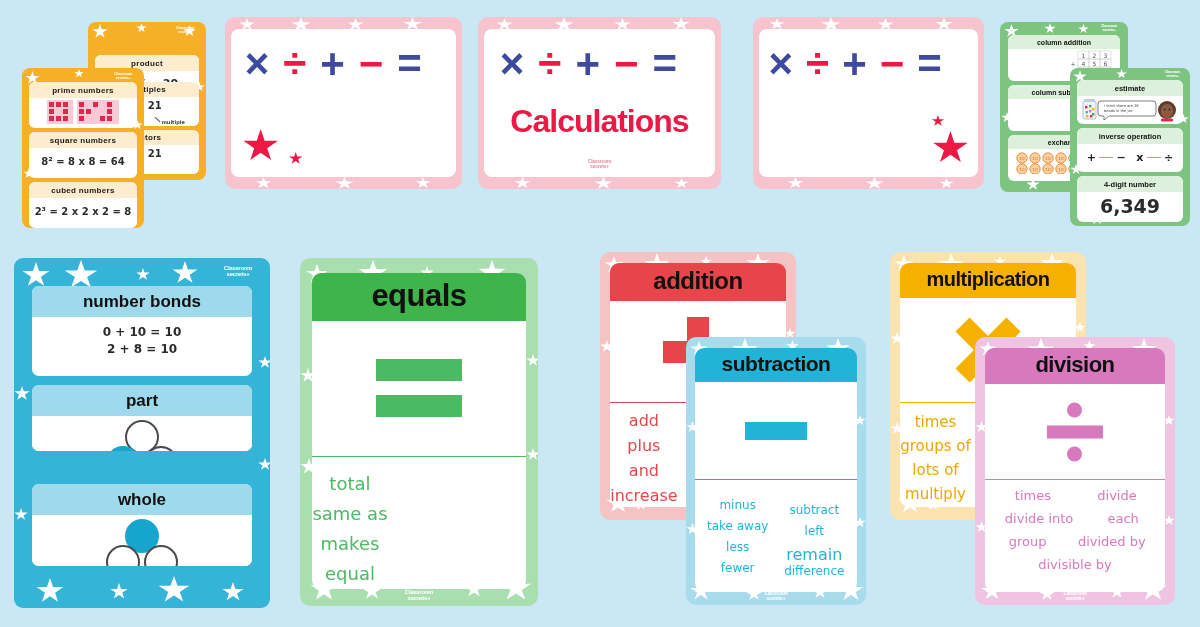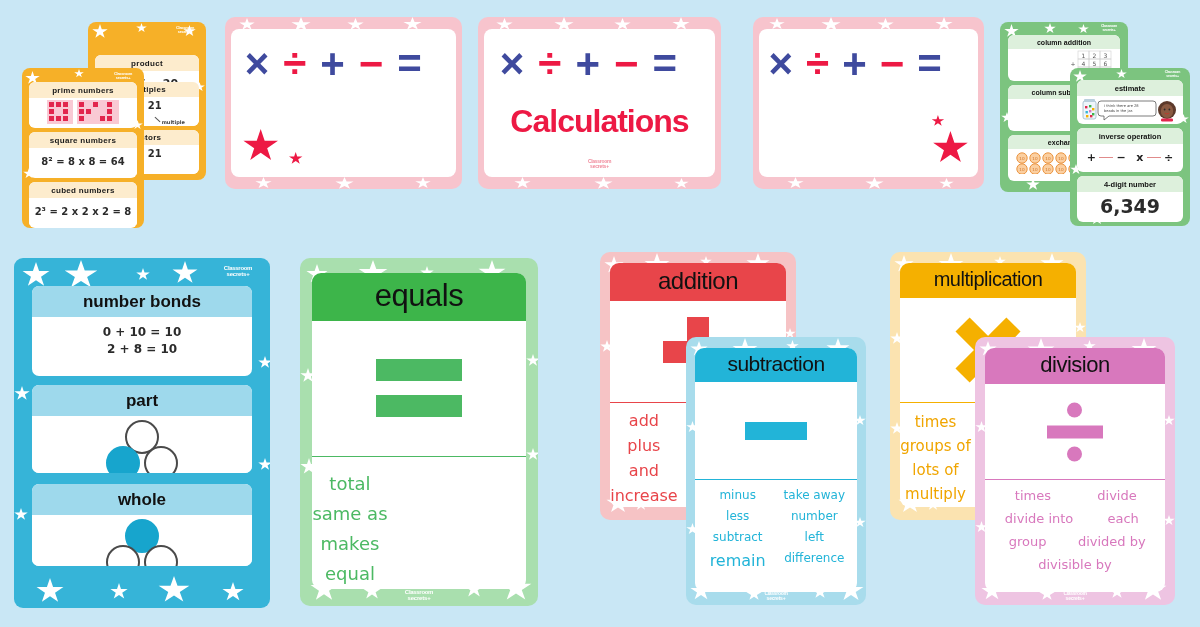--- a/index.html
+++ b/index.html
@@ -51,21 +51,21 @@
   .circ { width: 34px; height: 34px; border-radius: 50%; border: 2px solid #4a4a4a; background: #fff; position: absolute; }
   .circ.fill { background: #17a5cd; border-color: #17a5cd; }
   .link { position: absolute; background: #bdbdbd; height: 2px; transform-origin: left center; }
 
   
   .vposter { position: absolute; border-radius: 10px; overflow: hidden; }
   .vposter .vinner {
     position: absolute; left: 5.2%; top: 4.2%; width: 89.6%; height: 91%;
     background: #fff; border-radius: 9px; overflow: hidden; display: flex; flex-direction: column;
   }
-  .vhead { color: #111; font-weight: normal; text-align: center; letter-spacing: -.5px; }
+  .vhead { color: #111; font-weight: bold; text-align: center; letter-spacing: -.5px; }
   .vsym { flex: 1; position: relative; }
   .vwords { display: flex; flex-wrap: wrap; align-content: flex-start; justify-content: center; }
   .vword { font-family: "DejaVu Sans", sans-serif; text-align: center; }
 
   .logo {
     position: absolute; text-align: center; line-height: 1;
     font-family: "Liberation Sans", sans-serif; font-weight: bold; color: #fff;
   }
   .logo .l1 { display: block; letter-spacing: -.3px; }
   .logo .l2 { display: block; letter-spacing: -.2px; }
@@ -421,21 +421,21 @@
     </div>
 
     <div class="panel" style="top:28px; height:90px;">
       <div class="phead" style="font-size:17px; padding:6px 0 5px;">number bonds</div>
       <div class="pbody hand" style="padding:7px 0; line-height:1.45; font-size:12px; color:#2b2b2b;">
         <div>0 + 10 = 10</div>
         <div>2 + 8 = 10</div>
       </div>
     </div>
 
-    <div class="panel" style="top:127px; height:88px;">
+    <div class="panel" style="top:127px; height:66px;">
       <div class="phead" style="font-size:17px; padding:6px 0 5px;">part</div>
       <div class="pbody" style="height:58px;position:relative;">
         <div class="link" style="left:50%; top:24px; width:22px; transform:rotate(38deg);"></div>
         <div class="link" style="left:50%; top:24px; width:22px; transform:rotate(142deg);"></div>
         <div class="circ" style="left:50%; margin-left:-17px; top:4px;"></div>
         <div class="circ fill" style="left:50%; margin-left:-36px; top:30px;"></div>
         <div class="circ" style="left:50%; margin-left:2px; top:30px;"></div>
       </div>
     </div>
 
@@ -529,25 +529,25 @@
     <div class="star star-shape" style="left:4px;  top:244px;width:22px;height:20px;"></div>
     <div class="star star-shape" style="left:60px; top:250px;width:16px;height:14px;"></div>
     <div class="star star-shape" style="left:126px;top:248px;width:16px;height:14px;"></div>
     <div class="star star-shape" style="left:152px;top:242px;width:26px;height:23px;"></div>
 
     <div class="vinner">
       <div class="vhead" style="background:#22b4d8; font-size:21px; padding:4px 0 6px;">subtraction</div>
       <div class="vsym" style="border-bottom:1.3px solid #22b4d8;">
         <div style="position:absolute;left:50%;top:50%;transform:translate(-50%,-50%);width:62px;height:18px;background:#22b4d8;"></div>
       </div>
-      <div class="vwords" style="height:112px; padding:8px 4px 0;">
+      <div class="vwords" style="height:112px; padding:8px 4px 0;flex-direction:column;">
         <div class="vword" style="width:50%;font-size:12px;color:#22b4d8;margin-bottom:7px;">minus</div>
         <div class="vword" style="width:50%;font-size:12px;color:#22b4d8;margin-bottom:7px;">take away</div>
         <div class="vword" style="width:50%;font-size:12px;color:#22b4d8;margin-bottom:7px;">less</div>
-        <div class="vword" style="width:50%;font-size:12px;color:#22b4d8;margin-bottom:7px;">number</div>
+        <div class="vword" style="width:50%;font-size:12px;color:#22b4d8;margin-bottom:7px;">fewer</div>
         <div class="vword" style="width:50%;font-size:12px;color:#22b4d8;margin-bottom:7px;">subtract</div>
         <div class="vword" style="width:50%;font-size:12px;color:#22b4d8;margin-bottom:7px;">left</div>
         <div class="vword" style="width:50%;font-size:16px;color:#22b4d8;">remain</div>
         <div class="vword" style="width:50%;font-size:12px;color:#22b4d8;">difference</div>
       </div>
     </div>
     <div class="logo" style="left:50%; transform:translateX(-50%); bottom:4px; width:42px; font-size:5px;">
       <span class="l1">Classroom</span>
       <span class="l2">secrets+</span>
     </div>

